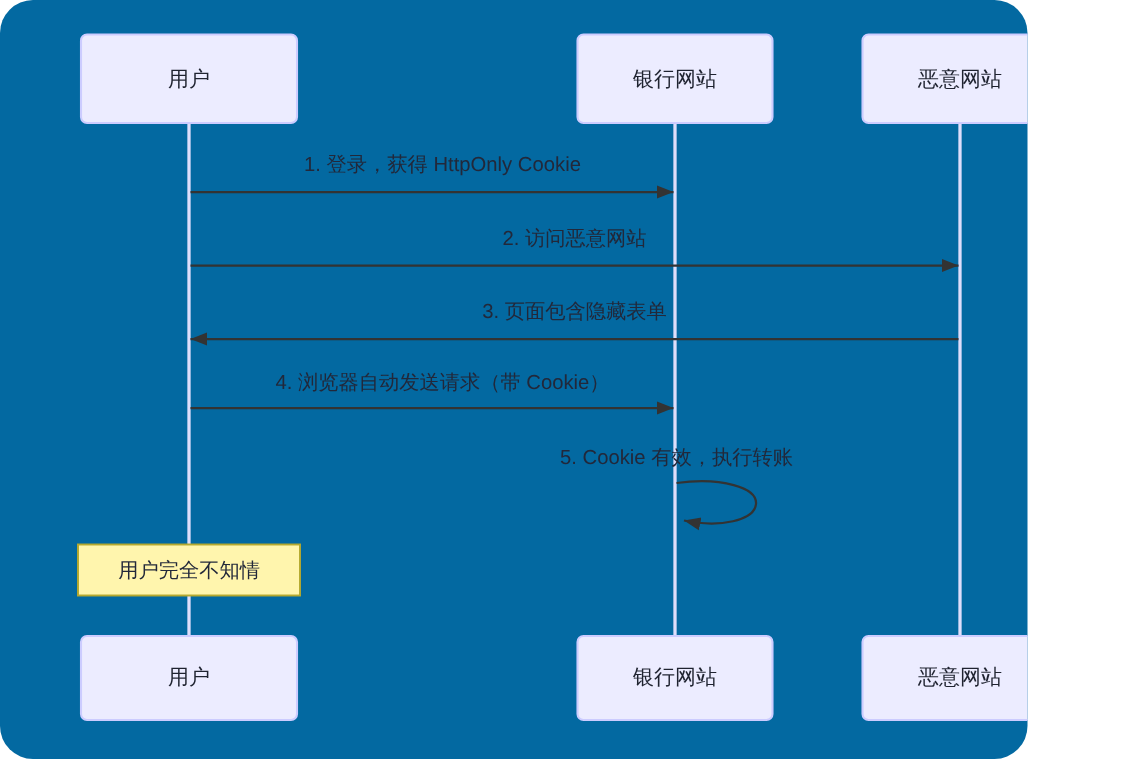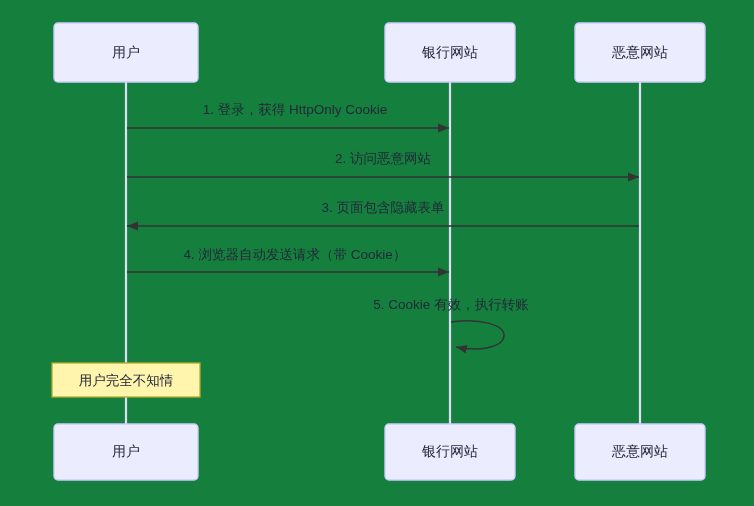--- a/index.html
+++ b/index.html
@@ -6,24 +6,25 @@
   html, body {
     margin: 0;
     padding: 0;
     background: #ffffff;
   }
   body {
     font-family: "Liberation Sans", "DejaVu Sans", sans-serif;
   }
   #diagram-root {
     position: relative;
-    width: 754px;
+    width: 685px;
     height: 506px;
-    background: #15803d;
+    background: #0369a1;
     overflow: hidden;
+    border-radius: 22px;
   }
   svg.diagram-canvas {
     position: absolute;
     left: 0;
     top: 0;
     width: 754px;
     height: 506px;
     display: block;
   }
   .actor-box {

